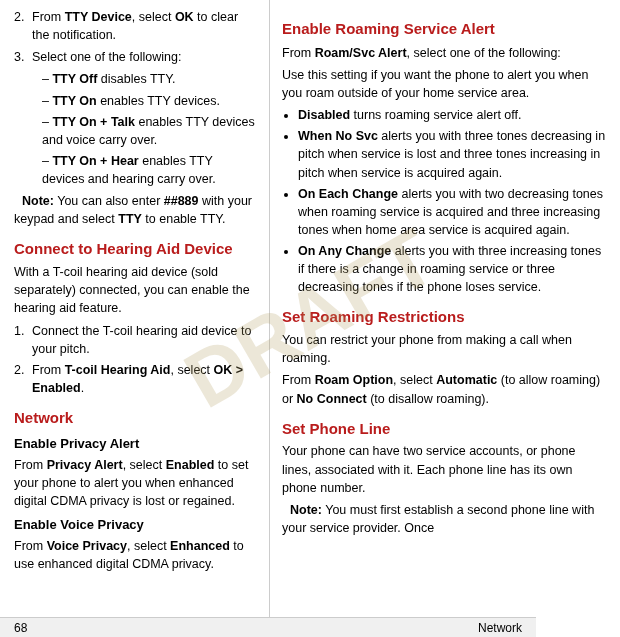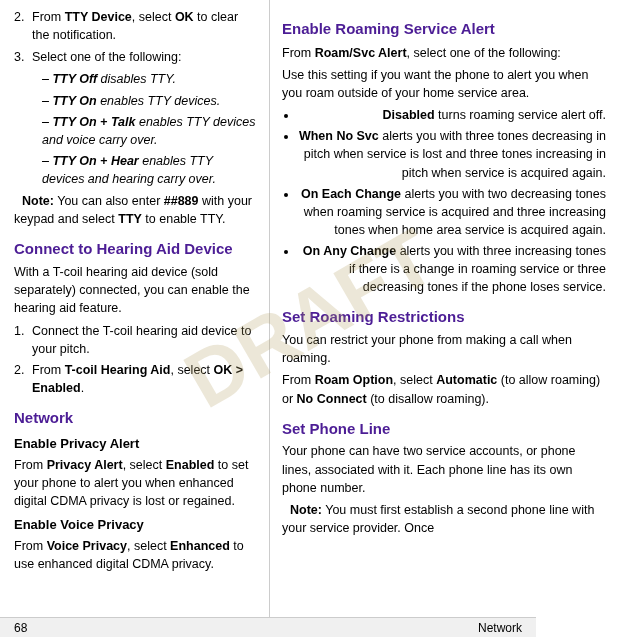--- a/index.html
+++ b/index.html
@@ -28,21 +28,21 @@
       width: 350px;
       padding: 8px 14px 8px 12px;
       font-size: 12.5px;
       line-height: 1.45;
     }
     .section-heading {
       font-size: 15px;
       font-weight: bold;
       margin-top: 10px;
       margin-bottom: 3px;
-      color: #4c1d95;
+      color: #b91c1c;
     }
     .sub-heading {
       font-size: 13px;
       font-weight: bold;
       margin-top: 6px;
       margin-bottom: 2px;
       color: #000;
     }
     p {
       margin-bottom: 4px;
@@ -86,21 +86,20 @@
       font-size: 80px;
       font-weight: bold;
       color: rgba(180, 160, 100, 0.25);
       pointer-events: none;
       white-space: nowrap;
       z-index: 10;
     }
     .indent-list {
       margin-left: 10px;
       list-style: none;
-      font-style: italic;
     }
     .indent-list li::before {
       content: "– ";
     }
     .bullet-list {
       list-style: disc;
       margin-left: 16px;
     }
   </style>
 </head>
@@ -156,21 +155,21 @@
 
   </div>
 
   <div class="right-col">
 
     <div class="section-heading">Enable Roaming Service Alert</div>
     <p style="margin-top:4px;">From <span class="bold">Roam/Svc Alert</span>, select one of the following:</p>
 
     <p>Use this setting if you want the phone to alert you when you roam outside of your home service area.</p>
 
-    <ul class="bullet-list" style="margin-top:3px;text-align:right;">
+    <ul class="bullet-list" style="margin-top:3px;">
       <li><span class="bold">Disabled</span> turns roaming service alert off.</li>
       <li><span class="bold">When No Svc</span> alerts you with three tones decreasing in pitch when service is lost and three tones increasing in pitch when service is acquired again.</li>
       <li><span class="bold">On Each Change</span> alerts you with two decreasing tones when roaming service is acquired and three increasing tones when home area service is acquired again.</li>
       <li><span class="bold">On Any Change</span> alerts you with three increasing tones if there is a change in roaming service or three decreasing tones if the phone loses service.</li>
     </ul>
 
     <div class="section-heading">Set Roaming Restrictions</div>
     <p>You can restrict your phone from making a call when roaming.</p>
     <p>From <span class="bold">Roam Option</span>, select <span class="bold">Automatic</span> (to allow roaming) or <span class="bold">No Connect</span> (to disallow roaming).</p>
 

